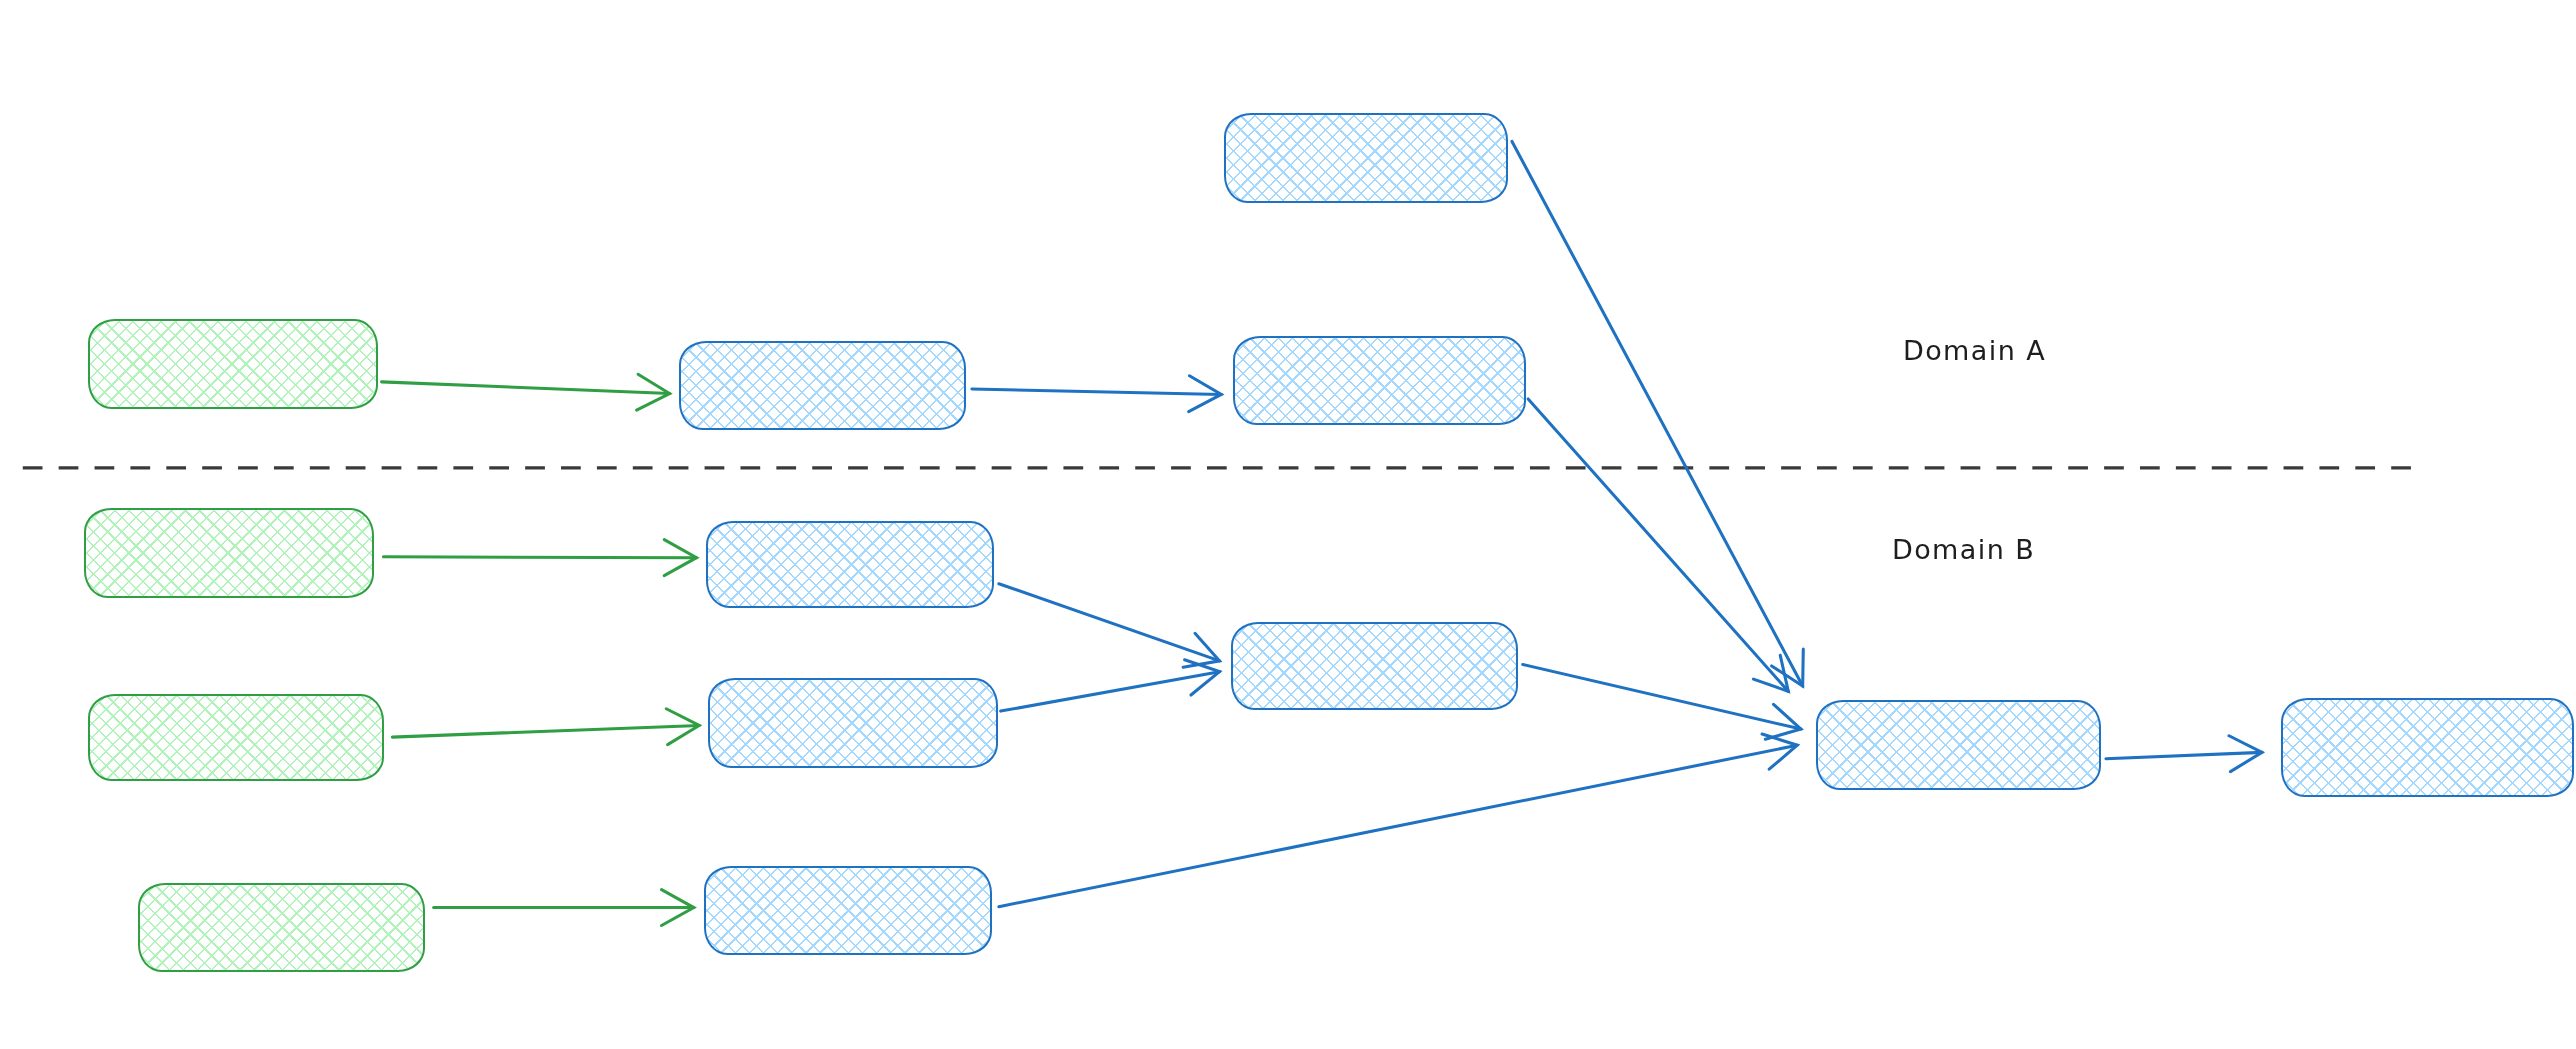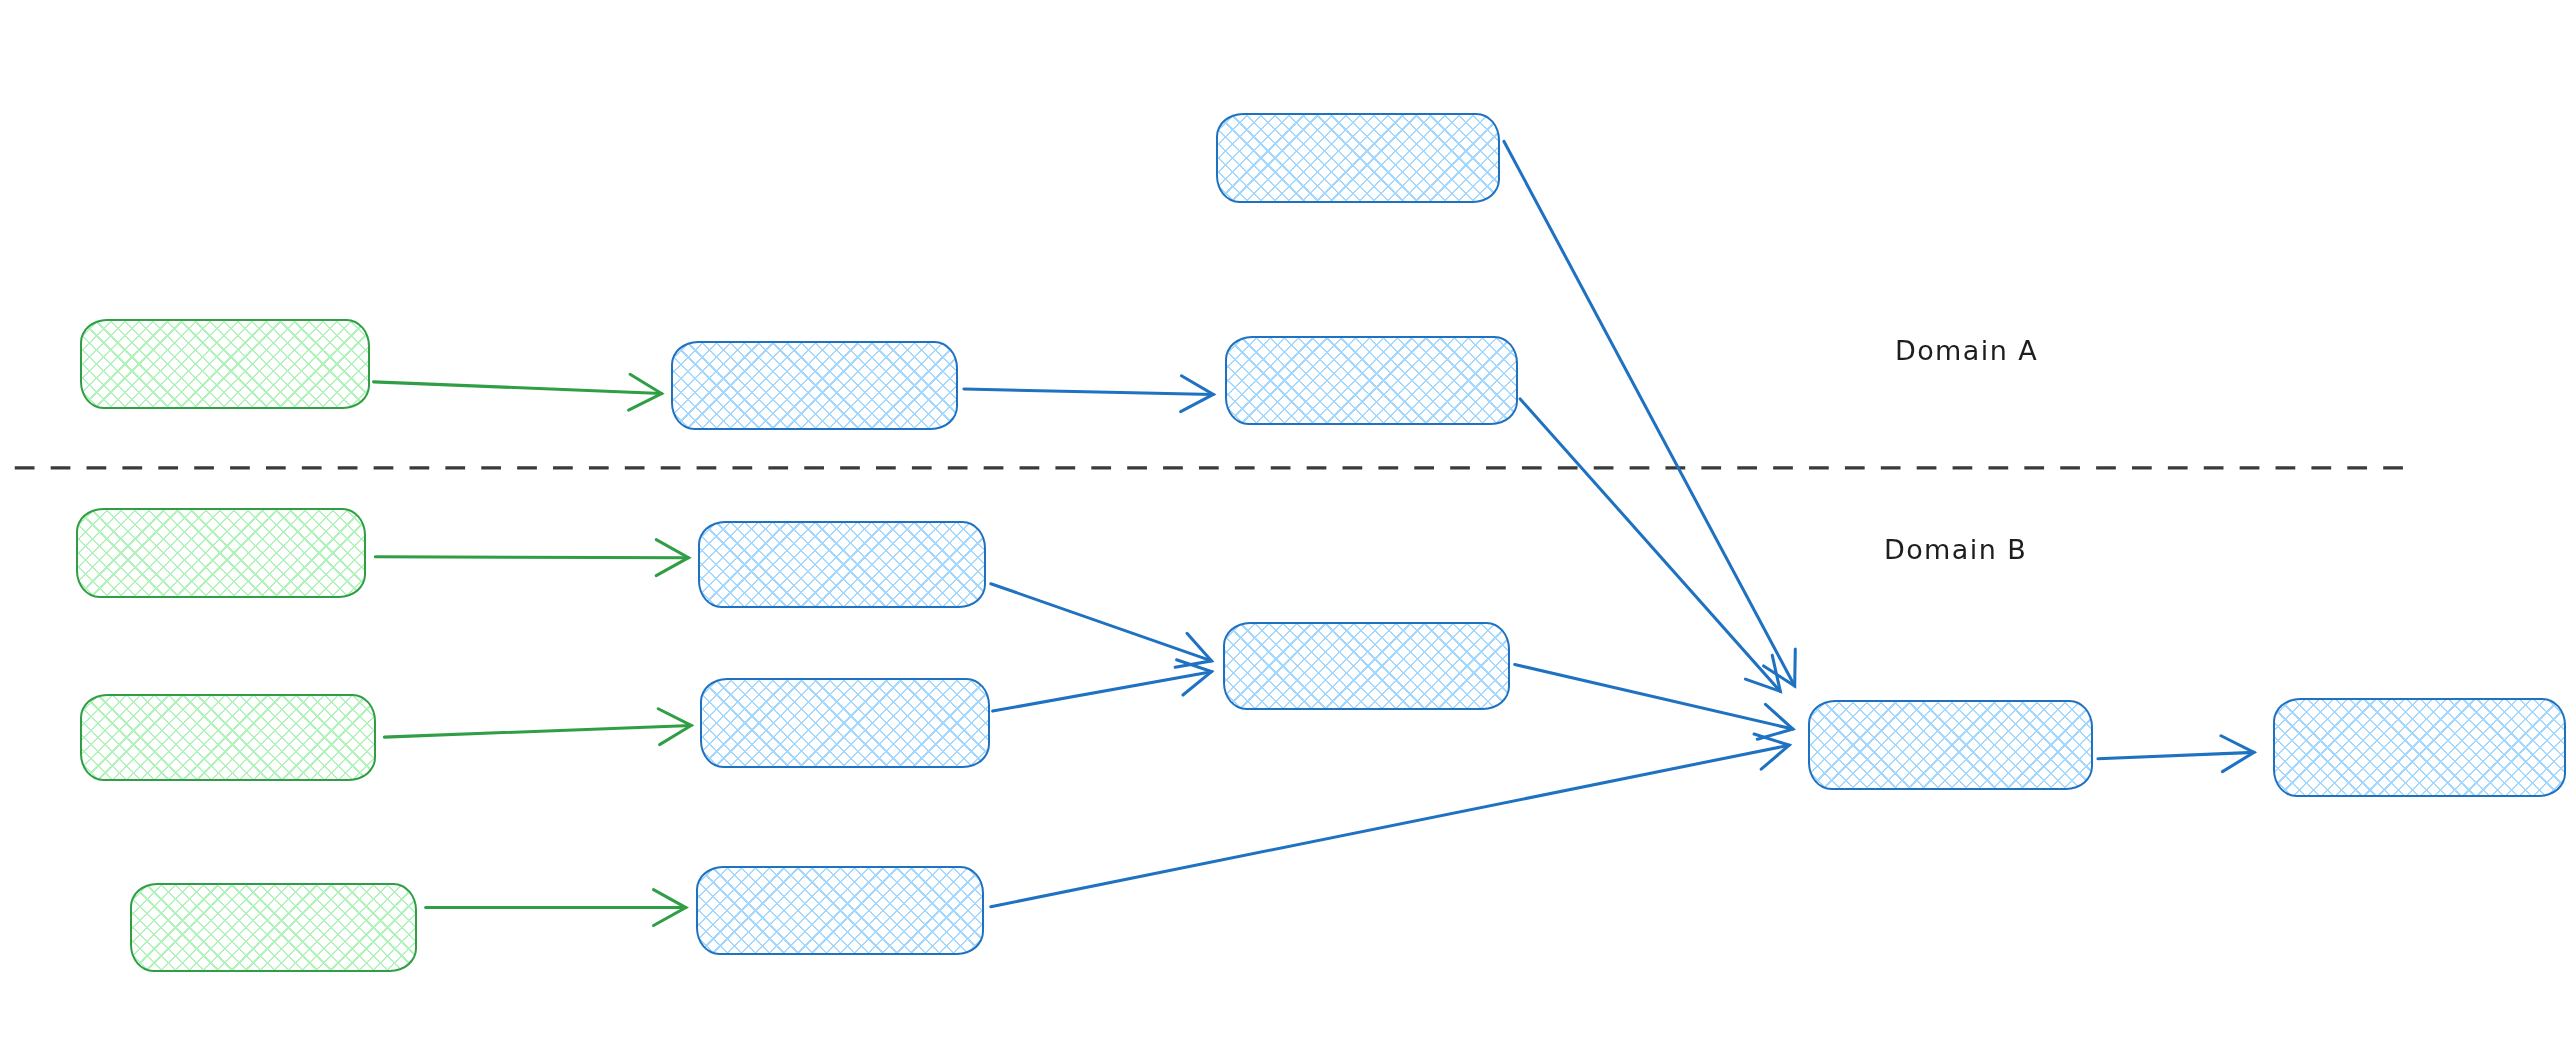--- a/index.html
+++ b/index.html
@@ -12,21 +12,21 @@
     --label-text:#1e1e1e;
   }
   html,body{margin:0;padding:0;}
   body{
     width:2576px;height:1049px;
     background:var(--background);
     font-family:"DejaVu Sans", sans-serif;
     position:relative;
     overflow:hidden;
   }
-  .canvas{position:absolute;left:4px;top:0;width:2564px;height:1049px;}
+  .canvas{position:absolute;left:12px;top:0;width:2564px;height:1049px;}
   .edges{position:absolute;left:0;top:0;width:100%;height:100%;}
   .edge{fill:none;stroke-width:3.4px;stroke-linecap:round;}
   .edge.blue{stroke:var(--blue-stroke);}
   .edge.green{stroke:var(--green-stroke);}
   #ah-blue path{stroke:var(--blue-stroke);}
   #ah-green path{stroke:var(--green-stroke);}
   .divider-line{stroke:var(--divider);stroke-width:3.6px;stroke-dasharray:22 18;}
   .node{
     position:absolute;
     border-radius:27px 23.4px 27px 23.4px / 23.4px 27px 23.4px 27px;

